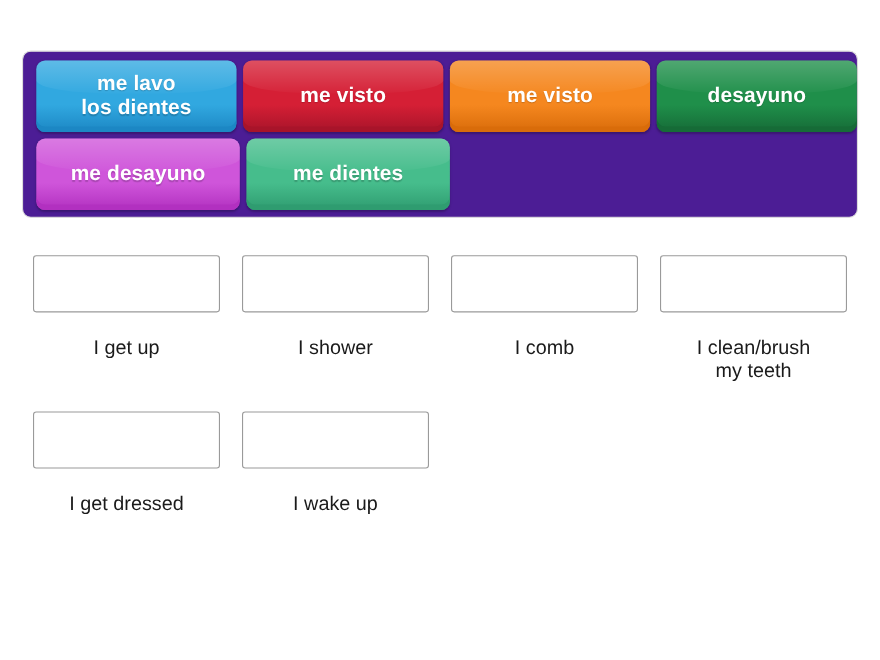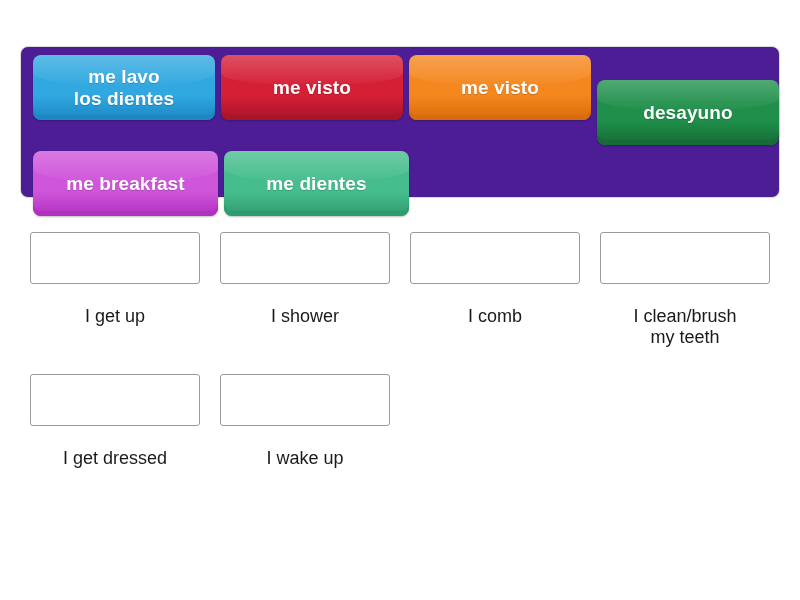--- a/index.html
+++ b/index.html
@@ -116,27 +116,27 @@
     <div class="tile-row">
       <div class="tile" style="background: linear-gradient(rgb(49, 168, 224) 0%, rgb(49, 168, 224) 62%, rgb(28, 135, 196) 100%); box-shadow: rgb(28, 135, 196) 0px -5px 0px 0px inset, rgba(0, 0, 0, 0.25) 0px 1px 2px;">
         <span class="tile-text">me lavo<br>los dientes</span>
       </div>
       <div class="tile" style="background: linear-gradient(rgb(213, 31, 53) 0%, rgb(213, 31, 53) 62%, rgb(168, 20, 42) 100%); box-shadow: rgb(168, 20, 42) 0px -5px 0px 0px inset, rgba(0, 0, 0, 0.25) 0px 1px 2px;">
         <span class="tile-text">me visto</span>
       </div>
       <div class="tile" style="background: linear-gradient(rgb(245, 135, 31) 0%, rgb(245, 135, 31) 62%, rgb(217, 108, 10) 100%); box-shadow: rgb(217, 108, 10) 0px -5px 0px 0px inset, rgba(0, 0, 0, 0.25) 0px 1px 2px;">
         <span class="tile-text">me visto</span>
       </div>
-      <div class="tile" style="background: linear-gradient(rgb(31, 143, 74) 0%, rgb(31, 143, 74) 62%, rgb(22, 107, 55) 100%); box-shadow: rgb(22, 107, 55) 0px -5px 0px 0px inset, rgba(0, 0, 0, 0.25) 0px 1px 2px; margin-top: 25px;">
+      <div class="tile" style="background: linear-gradient(rgb(31, 143, 74) 0%, rgb(31, 143, 74) 62%, rgb(22, 107, 55) 100%); box-shadow: rgb(22, 107, 55) 0px -5px 0px 0px inset, rgba(0, 0, 0, 0.25) 0px 1px 2px;">
         <span class="tile-text">desayuno</span>
       </div>
     </div>
     <div class="tile-row">
       <div class="tile" style="background: linear-gradient(rgb(207, 85, 218) 0%, rgb(207, 85, 218) 62%, rgb(178, 48, 192) 100%); box-shadow: rgb(178, 48, 192) 0px -5px 0px 0px inset, rgba(0, 0, 0, 0.25) 0px 1px 2px;">
-        <span class="tile-text">me breakfast</span>
+        <span class="tile-text">me desayuno</span>
       </div>
       <div class="tile" style="background: linear-gradient(rgb(70, 189, 140) 0%, rgb(70, 189, 140) 62%, rgb(47, 156, 112) 100%); box-shadow: rgb(47, 156, 112) 0px -5px 0px 0px inset, rgba(0, 0, 0, 0.25) 0px 1px 2px;">
         <span class="tile-text">me dientes</span>
       </div>
     </div>
   </div>
 
 <div id="answer-grid">
     <div class="answer-row">
       <div class="answer-cell">

